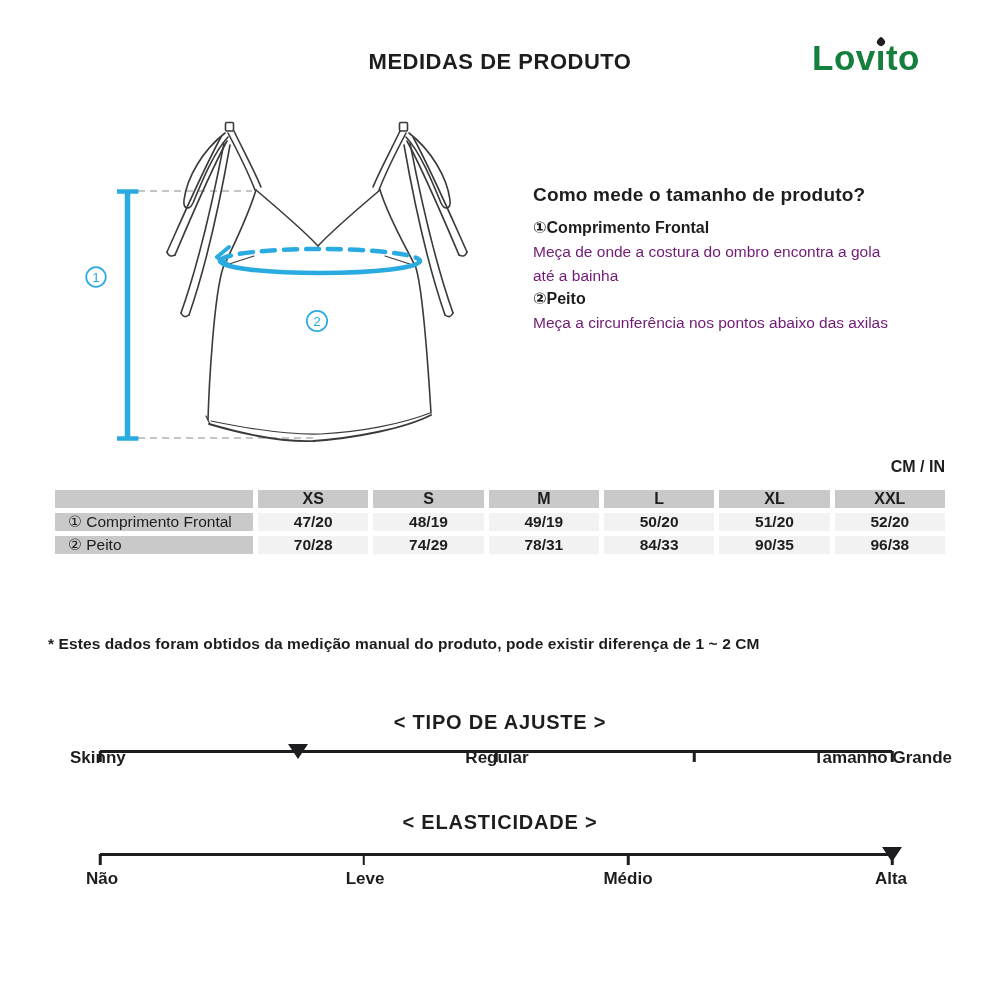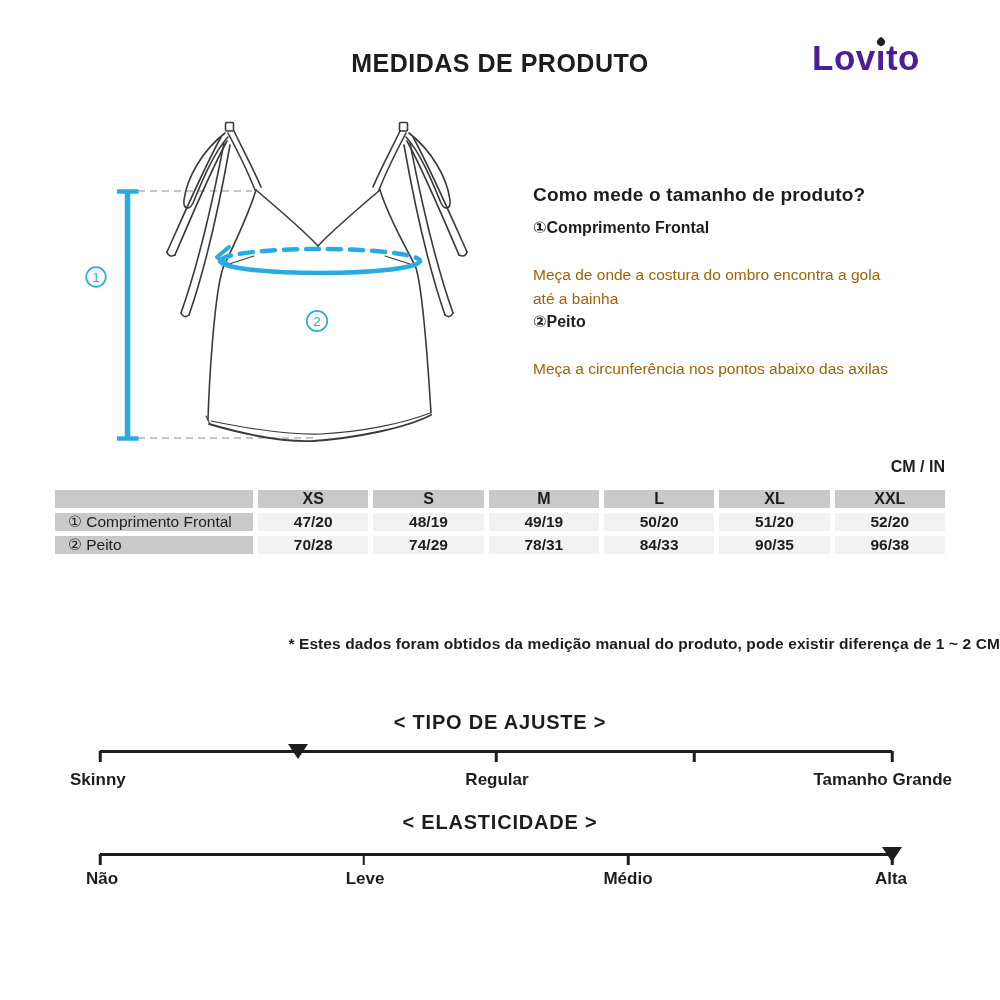--- a/index.html
+++ b/index.html
@@ -2,78 +2,78 @@
 <html><head>
 <meta charset="utf-8">
 <style>
   * { margin: 0; padding: 0; box-sizing: border-box; }
   html, body { width: 1000px; height: 1000px; background: #ffffff; overflow: hidden; }
   body { font-family: "Liberation Sans", "DejaVu Sans", sans-serif; color: #1d1d1f; position: relative; }
 
   
   .page-title {
     position: absolute; top: 49px; left: 0; right: 0;
-    text-align: center; font-size: 25px; font-weight: 700; letter-spacing: .5px;
+    text-align: center; font-size: 22px; font-weight: 700; letter-spacing: .5px;
   }
   .brand {
     position: absolute; top: 38px; left: 812px;
-    font-size: 35px; font-weight: 700; color: #4c1d95; letter-spacing: .5px;
+    font-size: 35px; font-weight: 700; color: #15803d; letter-spacing: .5px;
   }
   .brand .lv-i { position: relative; display: inline-block; }
   .brand .lv-dot {
     position: absolute; top: 0px; left: 1px; width: 8px; height: 8px;
     background: #1e1e22; transform: rotate(45deg); border-radius: 2px 50% 50% 50%;
   }
 
   
   .diagram-svg { position: absolute; top: 0; left: 0; }
 
   
   .guide { position: absolute; left: 533px; top: 184px; width: 362px; }
   .guide-heading { font-size: 19px; font-weight: 700; margin-bottom: 10px; letter-spacing: .2px; }
   .guide-item-label { font-size: 16px; font-weight: 700; line-height: 24px; }
-  .guide-item-desc { font-size: 15.5px; color: #a16207; line-height: 23.5px; margin-top: 23px; }
+  .guide-item-desc { font-size: 15.5px; color: #701a75; line-height: 23.5px; }
 
   
   .unit-label { position: absolute; top: 458px; right: 55px; font-size: 16px; font-weight: 700; }
   .size-table {
     position: absolute; left: 50px; top: 485px; width: 900px;
     border-collapse: separate; border-spacing: 5px 5px; table-layout: fixed;
   }
   .size-table td { height: 16px; vertical-align: middle; }
   .size-table .col-label { width: 198px; }
   .size-table .hcell { background: #c9c9c9; text-align: center; font-size: 16px; font-weight: 700; }
   .size-table .lcell { background: #c9c9c9; text-align: left; font-size: 15.5px; padding-left: 13px; margin-left: 20px; }
   .size-table .vcell { background: #f2f2f2; text-align: center; font-size: 15.5px; font-weight: 700; }
 
   
   .disclaimer {
     position: absolute; top: 635px; left: 0; right: 0;
-    text-align: right; font-size: 15.5px; font-weight: 700; letter-spacing: .1px;
+    text-align: left; font-size: 15.5px; font-weight: 700; letter-spacing: .1px; padding-left: 48px;
   }
 
   
   .slider-title {
     position: absolute; left: 0; right: 0; text-align: center;
     font-size: 20px; font-weight: 700; letter-spacing: .8px;
   }
   .slider-title.s1 { top: 711px; }
   .slider-title.s2 { top: 811px; }
   .slider-track { position: absolute; left: 100px; width: 792px; height: 3px; background: #1d1d1f; }
   .slider-track.s1 { top: 750px; }
   .slider-track.s2 { top: 853px; }
   .tick { position: absolute; top: 1px; width: 2.5px; height: 11px; background: #1d1d1f; transform: translateX(-50%); }
   .marker {
     position: absolute; top: -6px; transform: translateX(-50%);
     width: 0; height: 0;
     border-left: 10px solid transparent; border-right: 10px solid transparent;
     border-top: 15px solid #1d1d1f;
   }
   .slider-labels { position: absolute; left: 0; width: 1000px; height: 22px; font-size: 17px; font-weight: 700; }
-  .slider-labels.s1 { top: 770px; }
+  .slider-labels.s1 { top: 748px; }
   .slider-labels.s2 { top: 869px; }
   .slider-labels span { position: absolute; white-space: nowrap; }
   .lab-left { left: 70px; }
   .lab-center { transform: translateX(-50%); }
   .lab-right { right: 48px; }
 </style>
 </head>
 <body>
 
 <div class="page-title">MEDIDAS DE PRODUTO</div>

